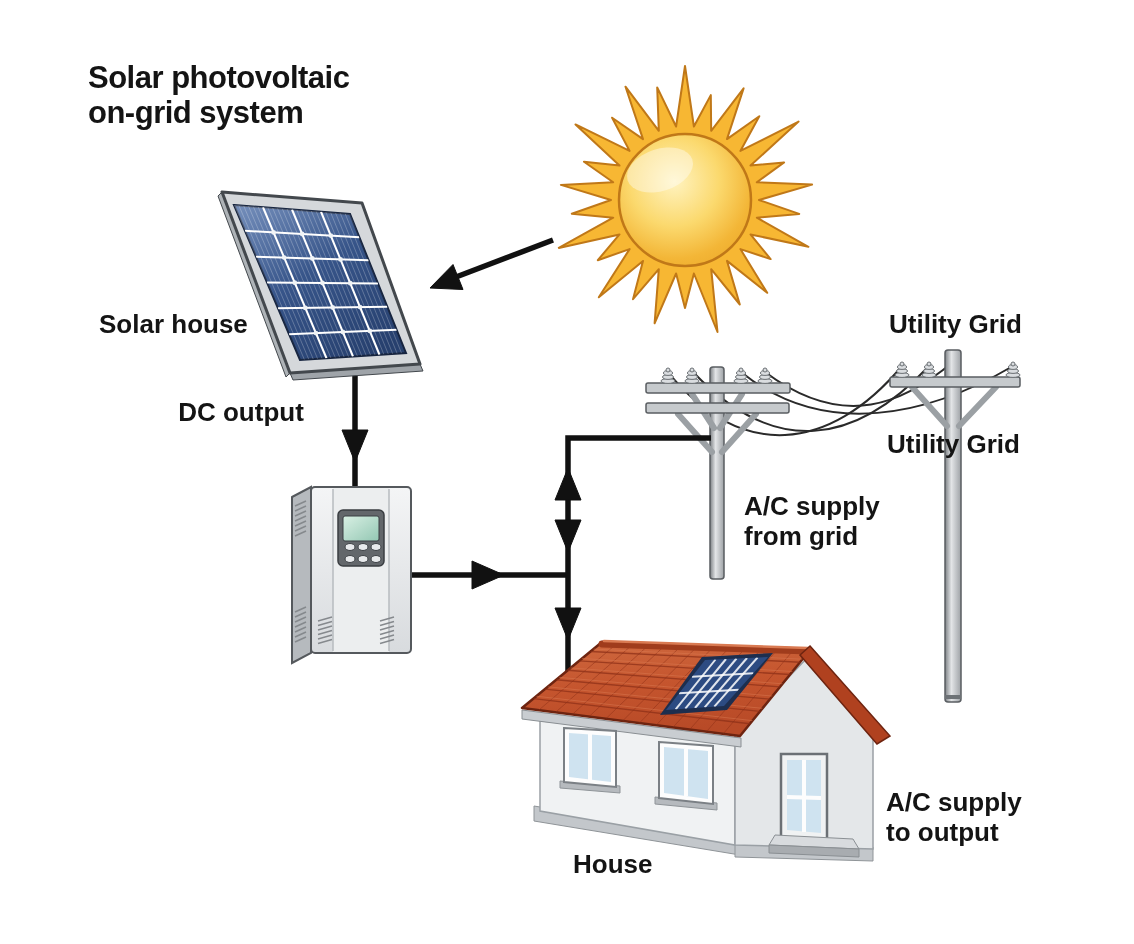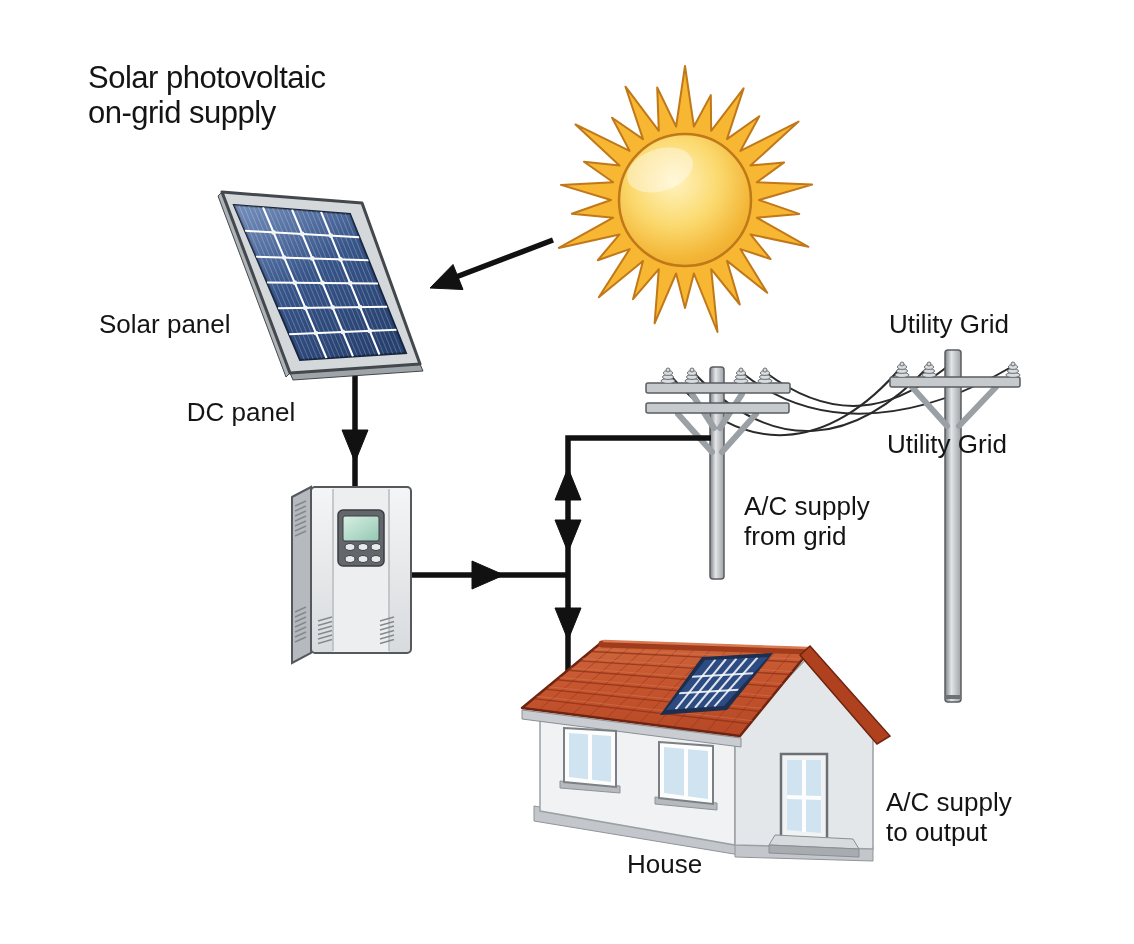--- a/index.html
+++ b/index.html
@@ -1,19 +1,19 @@
 <!DOCTYPE html>
 <html style="--text: #141414; --line: #111111; --sun-fill: #f7b733; --sun-outline: #c07818; --panel-blue: #31538c; --frame-silver: #d5d8db; --roof-red: #c5552e; --roof-line: #8e3018; --wall-light: #f0f2f3; --wall-shade: #e4e7e9; --metal-gray: #c6cacd; --metal-outline: #5a5e62; --screen-teal: #aedcc8; --window-blue: #cfe3f0;"><head>
 <meta charset="utf-8">
 <style>
   html,body{margin:0;padding:0;background:#ffffff;}
   .stage{position:relative;width:1134px;height:944px;background:#fff;overflow:hidden;
          font-family:"Liberation Sans",sans-serif;}
   .stage svg{position:absolute;left:0;top:0;}
-  .label{position:absolute;color:var(--text,#141414);font-weight:400;white-space:nowrap;}
+  .label{position:absolute;color:var(--text,#141414);font-weight:700;white-space:nowrap;}
   .title{font-size:31px;line-height:35px;letter-spacing:-0.5px;}
   .lbl{font-size:26px;line-height:30px;}
   .center{text-align:center;}
 
   
   .flow{stroke:var(--line,#111);stroke-width:5.5;fill:none;}
   .head{fill:var(--line,#111);stroke:var(--line,#111);stroke-linejoin:round;}
   .sunrays{fill:var(--sun-fill,#f7b733);stroke:var(--sun-outline,#c07818);stroke-width:2;stroke-linejoin:round;}
   .sundisc{fill:url(#gSun);stroke:var(--sun-outline,#c07818);stroke-width:2.5;}
   .pole{fill:url(#gPole);stroke:var(--metal-outline,#5a5e62);stroke-width:1.5;}
@@ -337,30 +337,30 @@
       <line class="mullion" x1="804" y1="760" x2="804" y2="832"></line>
       <line class="mullion" x1="787" y1="797" x2="821" y2="798"></line>
       <polygon points="775,835 853,839 859,849 769,845" fill="#d8dbde" stroke="#8a8f93" stroke-width="1"></polygon>
       <polygon points="769,845 859,849 859,857 769,853" fill="#a8acb0" stroke="#8a8f93" stroke-width="1"></polygon>
     </g>
   </g>
 </svg>
 
   <div class="label title" style="left:88px;top:60px">
     <div>Solar photovoltaic</div>
-    <div>on-grid supply</div>
+    <div>on-grid system</div>
   </div>
-  <div class="label lbl" style="left:99px;top:309px">Solar panel</div>
+  <div class="label lbl" style="left:99px;top:309px">Solar house</div>
   <div class="label lbl center" style="left:156px;top:397px;width:170px">
-    <div>DC panel</div>
+    <div>DC output</div>
   </div>
   <div class="label lbl" style="left:889px;top:309px">Utility Grid</div>
   <div class="label lbl" style="left:887px;top:429px">Utility Grid</div>
   <div class="label lbl" style="left:744px;top:491px">
     <div>A/C supply</div>
     <div>from grid</div>
   </div>
   <div class="label lbl" style="left:886px;top:787px">
     <div>A/C supply</div>
     <div>to output</div>
   </div>
-  <div class="label lbl" style="left:627px;top:849px">House</div>
+  <div class="label lbl" style="left:573px;top:849px">House</div>
 </div>
 
 </body></html>

